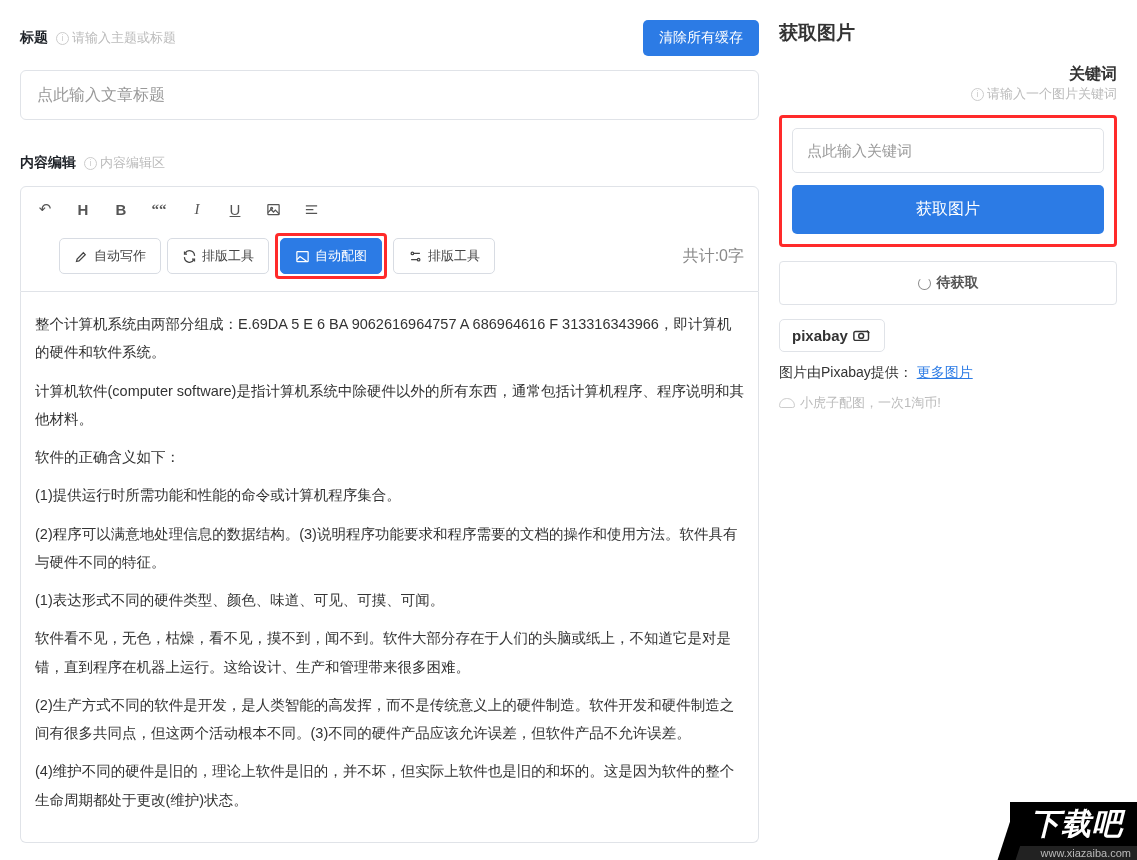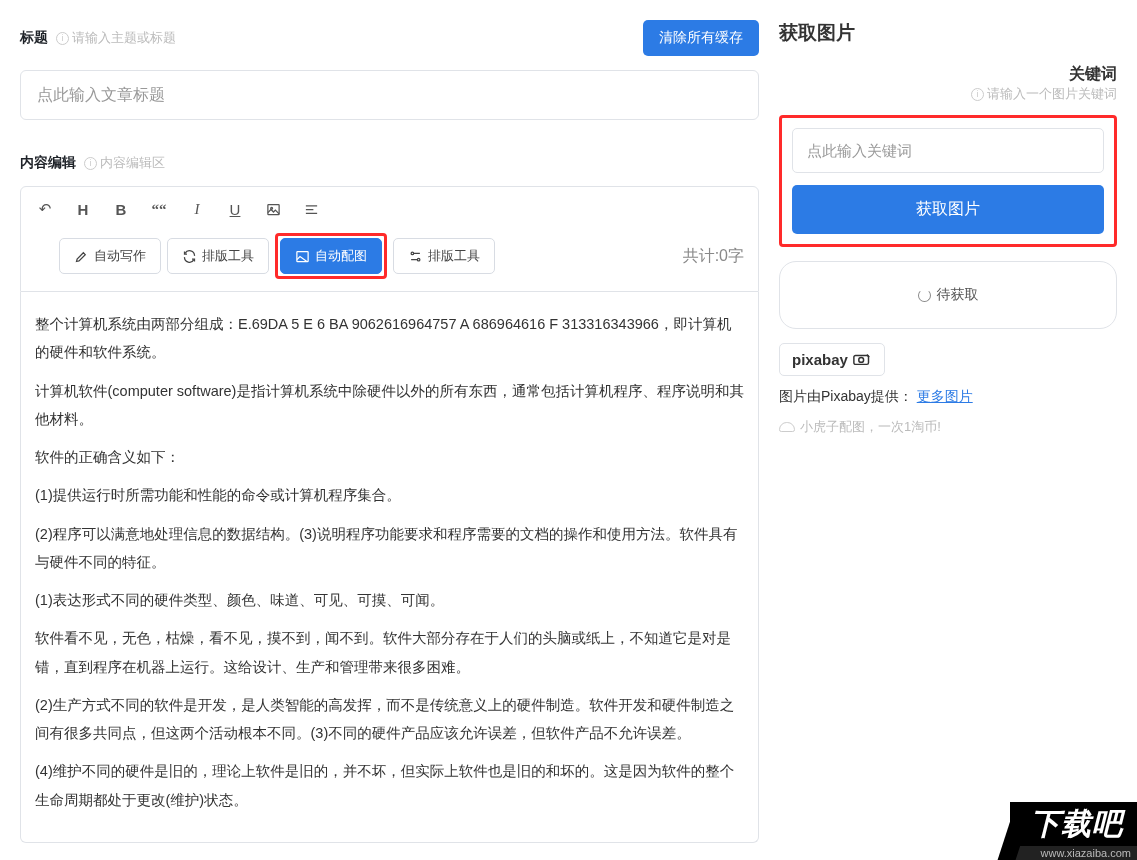--- a/index.html
+++ b/index.html
@@ -24,21 +24,21 @@
 .count { margin-left: auto; color: #888; font-size: 16px; }
 .content-body { border: 1px solid #e0e3e8; border-top: none; border-radius: 0 0 6px 6px; padding: 18px 14px; line-height: 1.95; color: #333; font-size: 14.5px; }
 .content-body p { margin-bottom: 10px; }
 .sidebar h3 { font-size: 19px; font-weight: 600; margin-bottom: 18px; }
 .kw-row { display: flex; align-items: flex-end; margin-bottom: 12px; flex-direction: column; }
 .kw-label { font-size: 16px; font-weight: 600; }
 .kw-box { border: 3px solid #ff2a2a; border-radius: 4px; padding: 10px; }
 .kw-input { width: 100%; border: 1px solid #e0e3e8; border-radius: 5px; padding: 13px 14px; font-size: 15px; margin-bottom: 12px; }
 .kw-input::placeholder { color: #999; }
 .kw-btn { width: 100%; background: #2c7be5; color: #fff; border: none; border-radius: 5px; padding: 14px; font-size: 16px; cursor: pointer; }
-.pending { border: 1px solid #e0e3e8; border-radius: 17px; padding: 24px; text-align: center; color: #555; margin-top: 14px; display: flex; align-items: center; justify-content: center; gap: 6px; }
+.pending { border: 1px solid #e0e3e8; border-radius: 4px; padding: 12px; text-align: center; color: #555; margin-top: 14px; display: flex; align-items: center; justify-content: center; gap: 6px; font-weight: bold; }
 .pixabay-badge { border: 1px solid #e0e3e8; border-radius: 5px; display: inline-block; padding: 7px 12px; margin-top: 14px; font-family: Arial; font-weight: 600; font-size: 15px; }
 .credit { margin-top: 12px; font-size: 14px; }
 .credit a { color: #2c7be5; text-decoration: underline; }
 .tip { margin-top: 12px; color: #bbb; font-size: 13px; display: flex; align-items: center; gap: 5px; }
 .tip-icon { display: inline-block; width: 16px; height: 10px; border: 1.5px solid #ccc; border-radius: 10px 10px 3px 3px; position: relative; }
 .watermark { position: absolute; right: 0; bottom: 0; }
 .watermark-main { background: #000; color: #fff; font-weight: 900; font-style: italic; font-size: 30px; padding: 2px 14px 1px 20px; letter-spacing: 1px; }
 .watermark-main::before { content: ""; position: absolute; left: -3px; top: 0; width: 18px; height: 100%; background: #000; transform: skewX(-18deg); }
 .watermark-sub { background: #222; color: #bbb; font-size: 11px; text-align: right; padding: 1px 6px; }
 .spin-icon { width: 13px; height: 13px; border: 1.5px solid #888; border-top-color: transparent; border-radius: 50%; }

